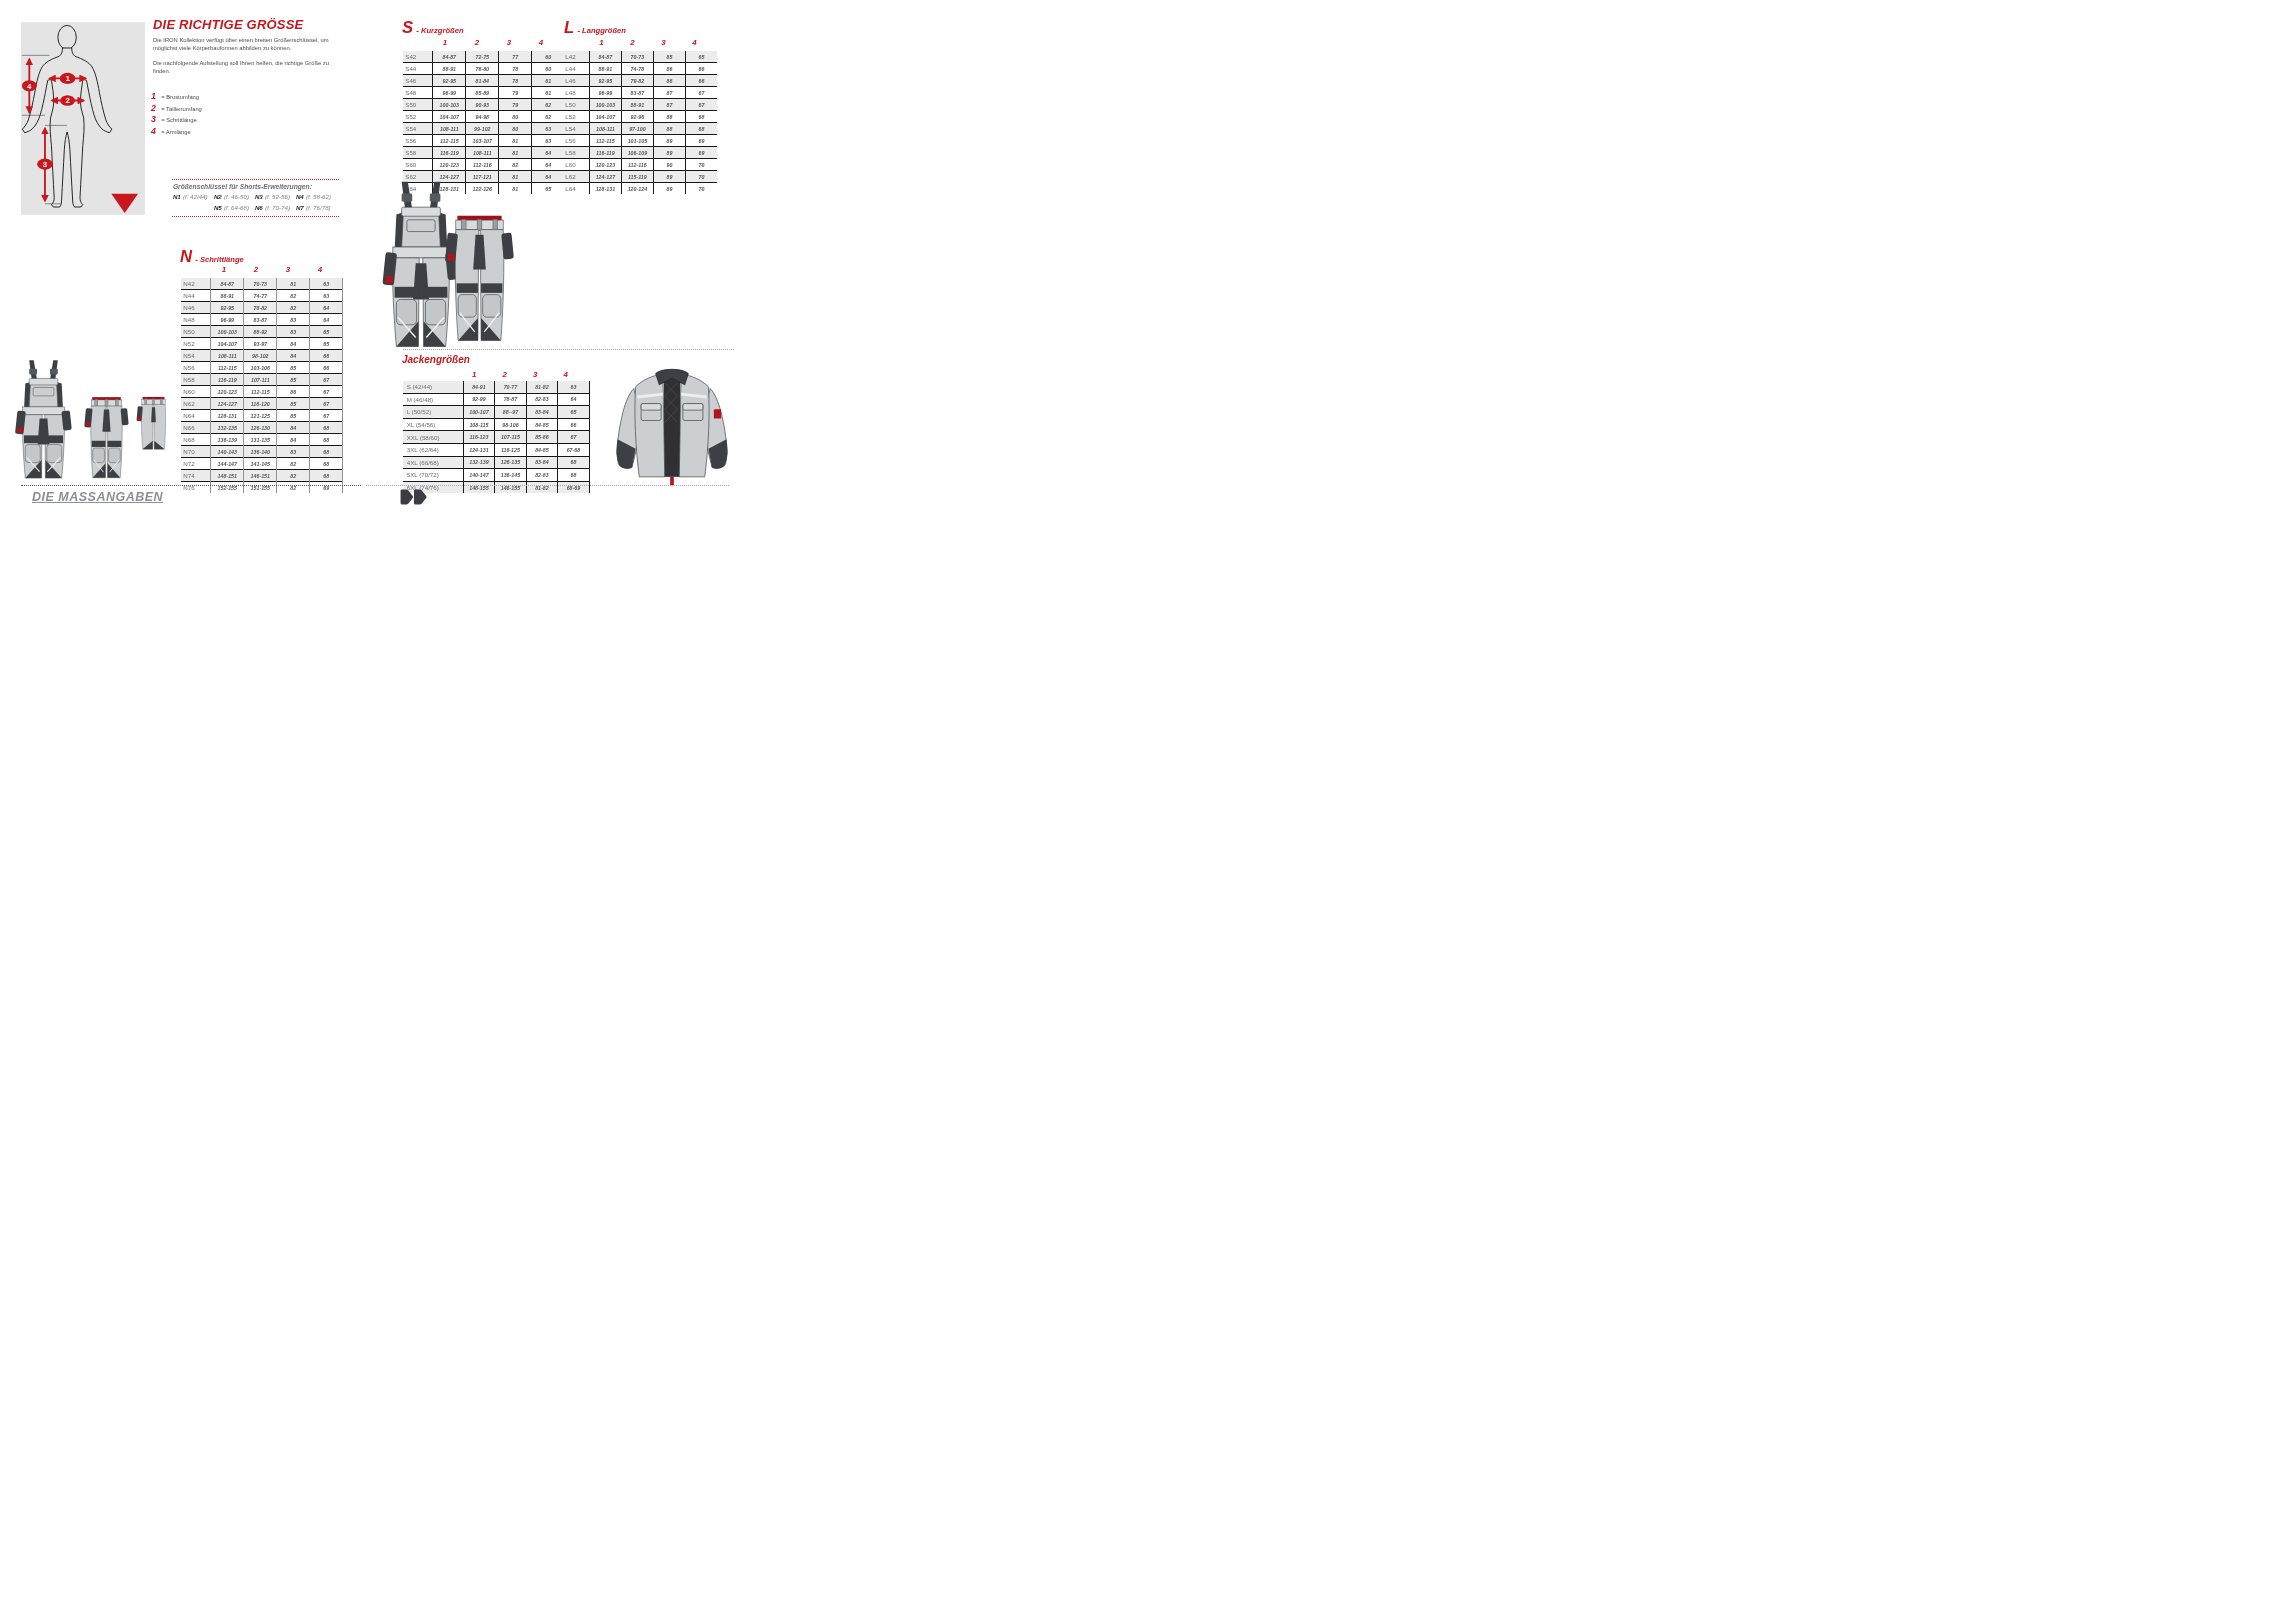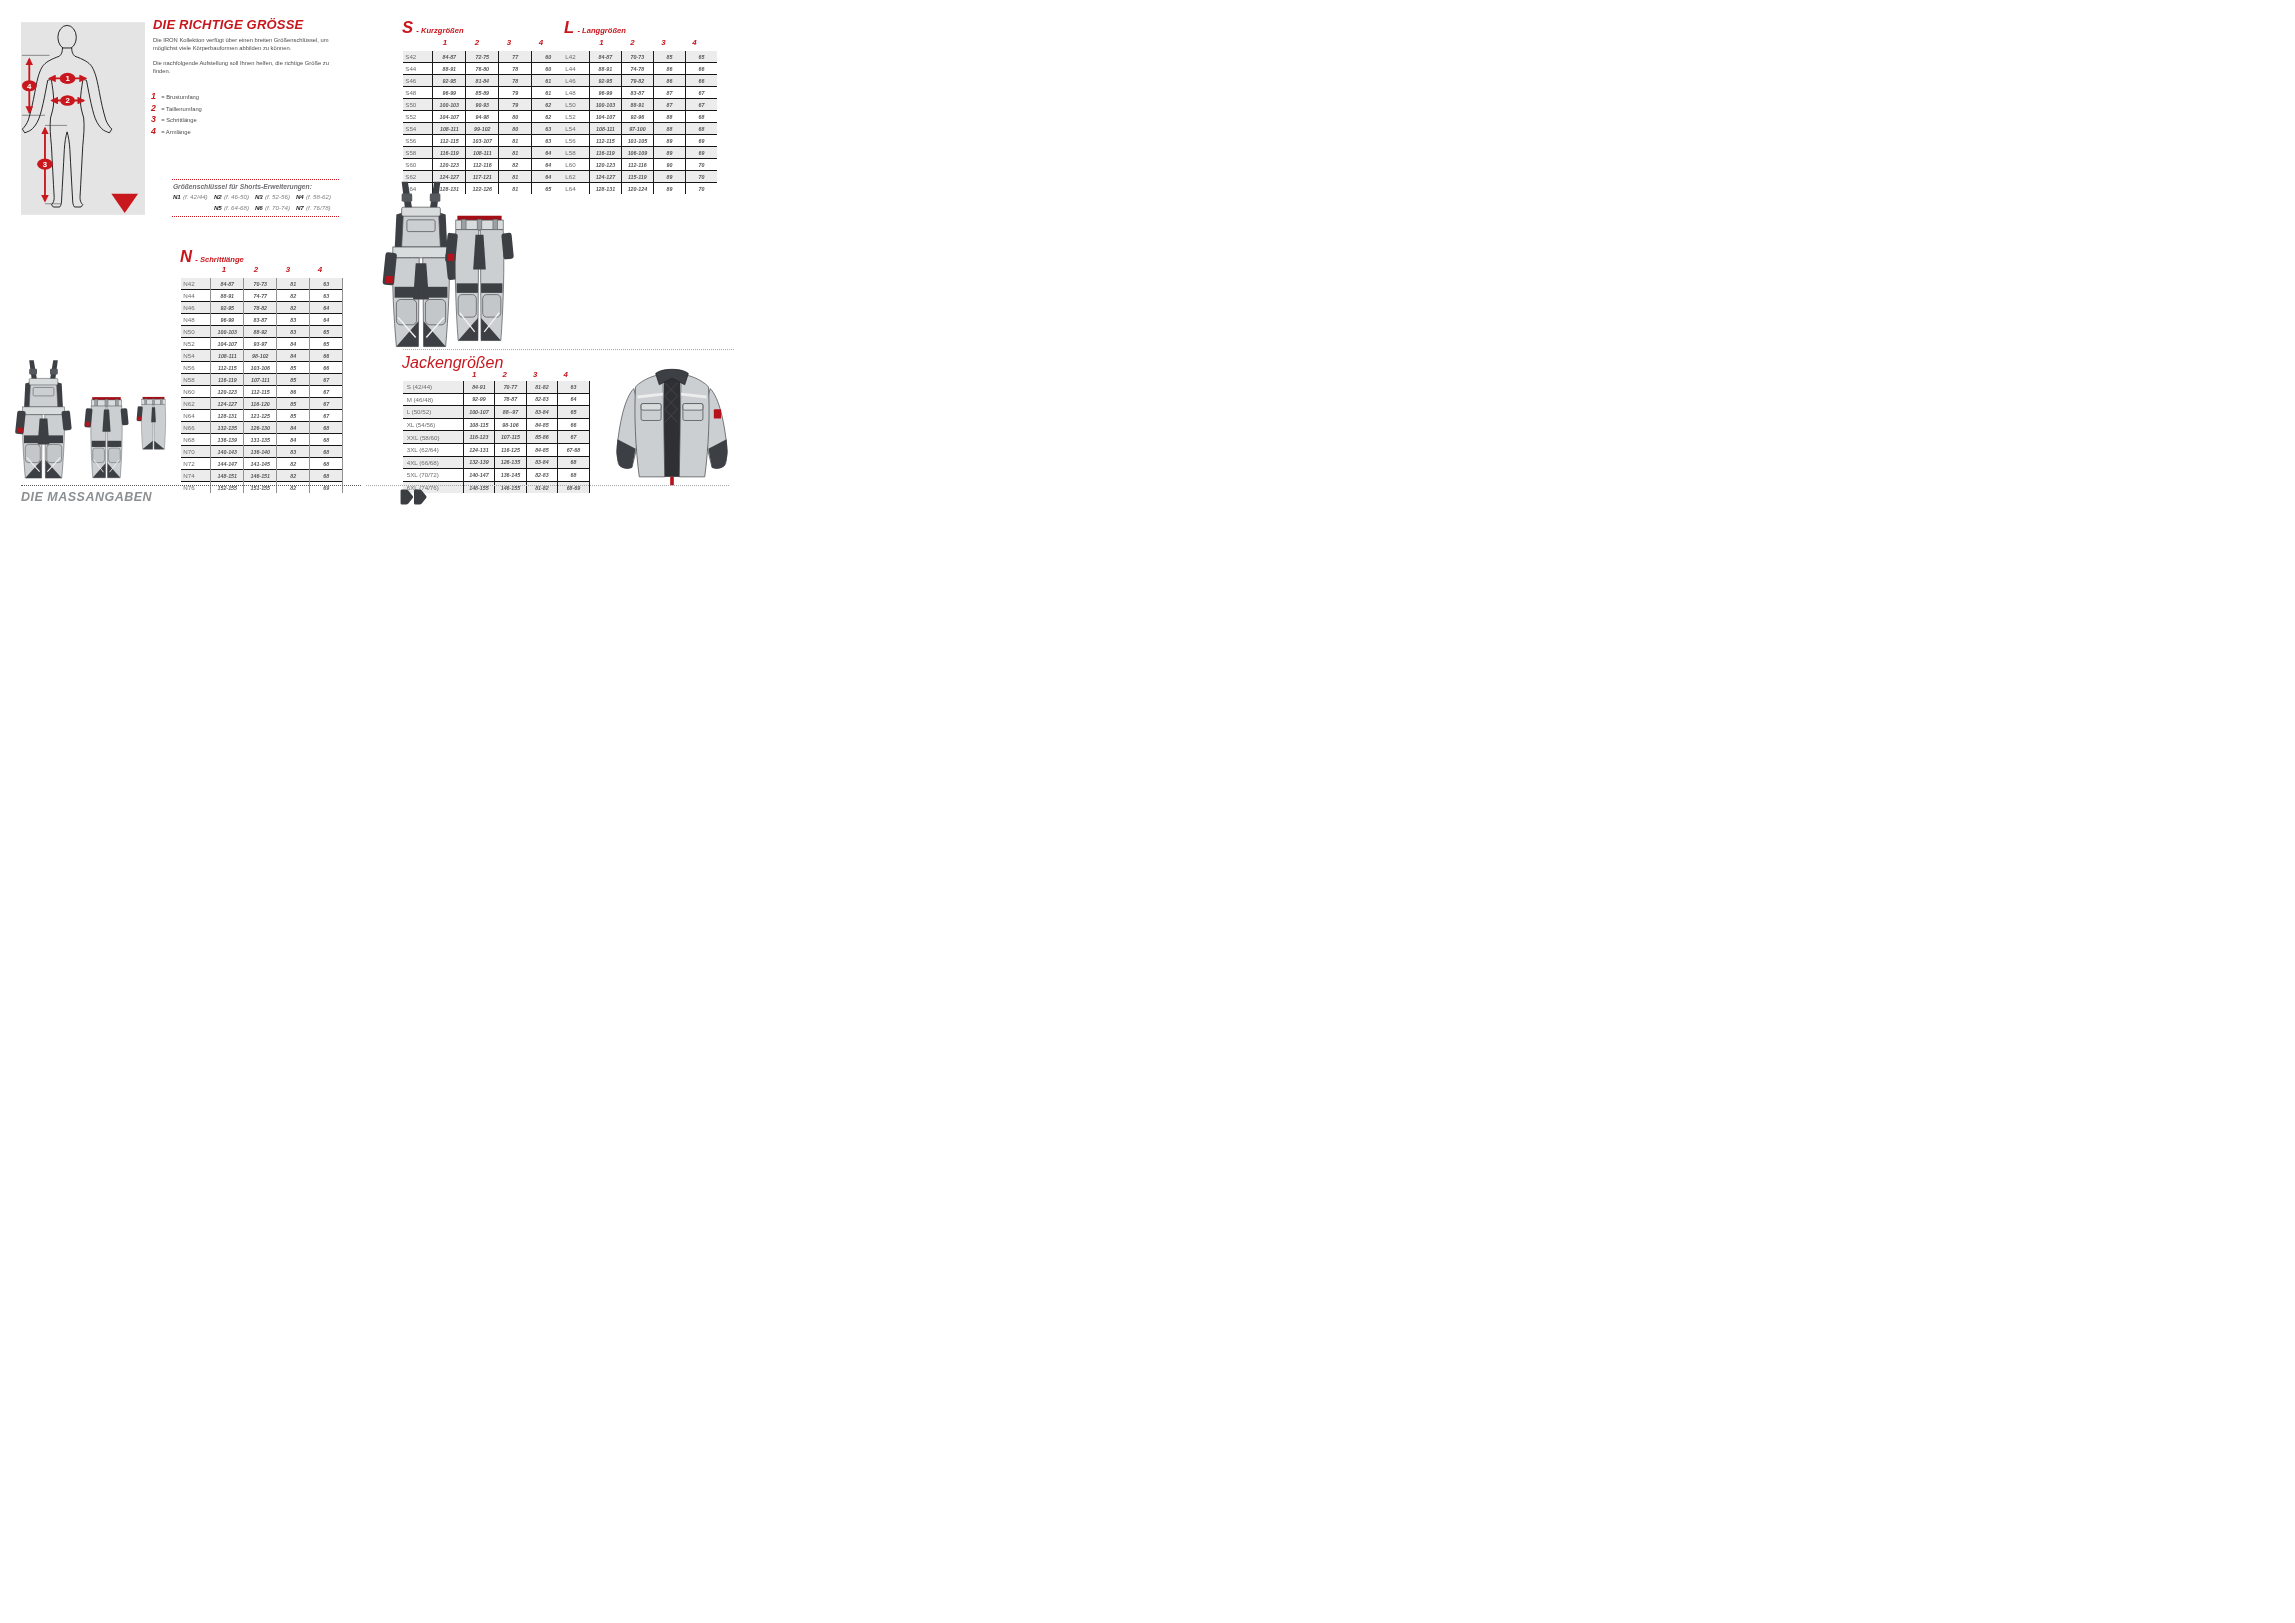--- a/index.html
+++ b/index.html
@@ -6,21 +6,21 @@
   #page{position:relative;width:735px;height:520px;background:#fff;overflow:hidden;
         font-family:"Liberation Sans",sans-serif;}
   .abs{position:absolute;}
 
   
   .main-title{font-size:13px;font-weight:bold;font-style:italic;color:var(--red);letter-spacing:0.2px;}
   .para{font-size:5.8px;line-height:1.38;color:#4d4d4f;width:186px;}
   .sec-title{display:flex;align-items:baseline;gap:3.2px;color:var(--red);}
   .sec-title .big{font-size:16.7px;font-weight:bold;font-style:italic;line-height:1;}
   .sec-title .sub{font-size:7.6px;font-weight:bold;font-style:italic;}
-  .jacken-title{font-size:16px;font-weight:normal;font-style:italic;color:var(--red);}
+  .jacken-title{font-size:10px;font-weight:bold;font-style:italic;color:var(--red);}
   .footer-title{font-size:12.5px;font-weight:bold;font-style:italic;color:#8d9093;letter-spacing:0.5px;}
 
   
   .legend-row{display:flex;align-items:baseline;height:11.6px;}
   .legend-row .num{width:10.2px;font-size:8.8px;font-weight:bold;font-style:italic;color:var(--red);}
   .legend-row .lab{font-size:5.8px;color:#4d4d4f;}
 
   
   #shorts-box{width:167px;border-top:1.9px dotted var(--red);border-bottom:1.9px dotted var(--red);
               padding:3.2px 0.9px 4.2px 0.9px;box-sizing:border-box;}
@@ -678,21 +678,21 @@
       </svg>
   </div>
   <div class="abs" style="left:134px;top:396px;">
     <svg width="39" height="56" viewBox="0 0 100 120" preserveAspectRatio="none">
         <use href="#g-shorts"></use>
       </svg>
   </div>
 
   <div class="abs dots-gray-dark" style="left:21px;top:485px;width:340px;"></div>
   <div class="abs dots-gray-light" style="left:366px;top:485px;width:363px;"></div>
-  <div class="abs footer-title" style="left:21px;top:490px;">DIE MASSANGABEN</div>
+  <div class="abs footer-title" style="left:32px;top:490px;text-decoration:underline;">DIE MASSANGABEN</div>
 
   <div class="abs" style="left:400px;top:489px;">
     <svg width="28" height="16.7" viewBox="0 0 60 36">
       <path d="M4,1 h9 q3,0 4.8,2.3 l9.5,12 q1.6,2 0,4 l-9.5,12 q-1.8,2.3 -4.8,2.3 h-9 q-3,0 -3,-3 v-26.6 q0,-3 3,-3 z" fill="#3a3d42"></path>
       <path d="M33,1 h9 q3,0 4.8,2.3 l9.5,12 q1.6,2 0,4 l-9.5,12 q-1.8,2.3 -4.8,2.3 h-9 q-3,0 -3,-3 v-26.6 q0,-3 3,-3 z" fill="#3a3d42"></path>
     </svg>
   </div>
 
 </div>
 

